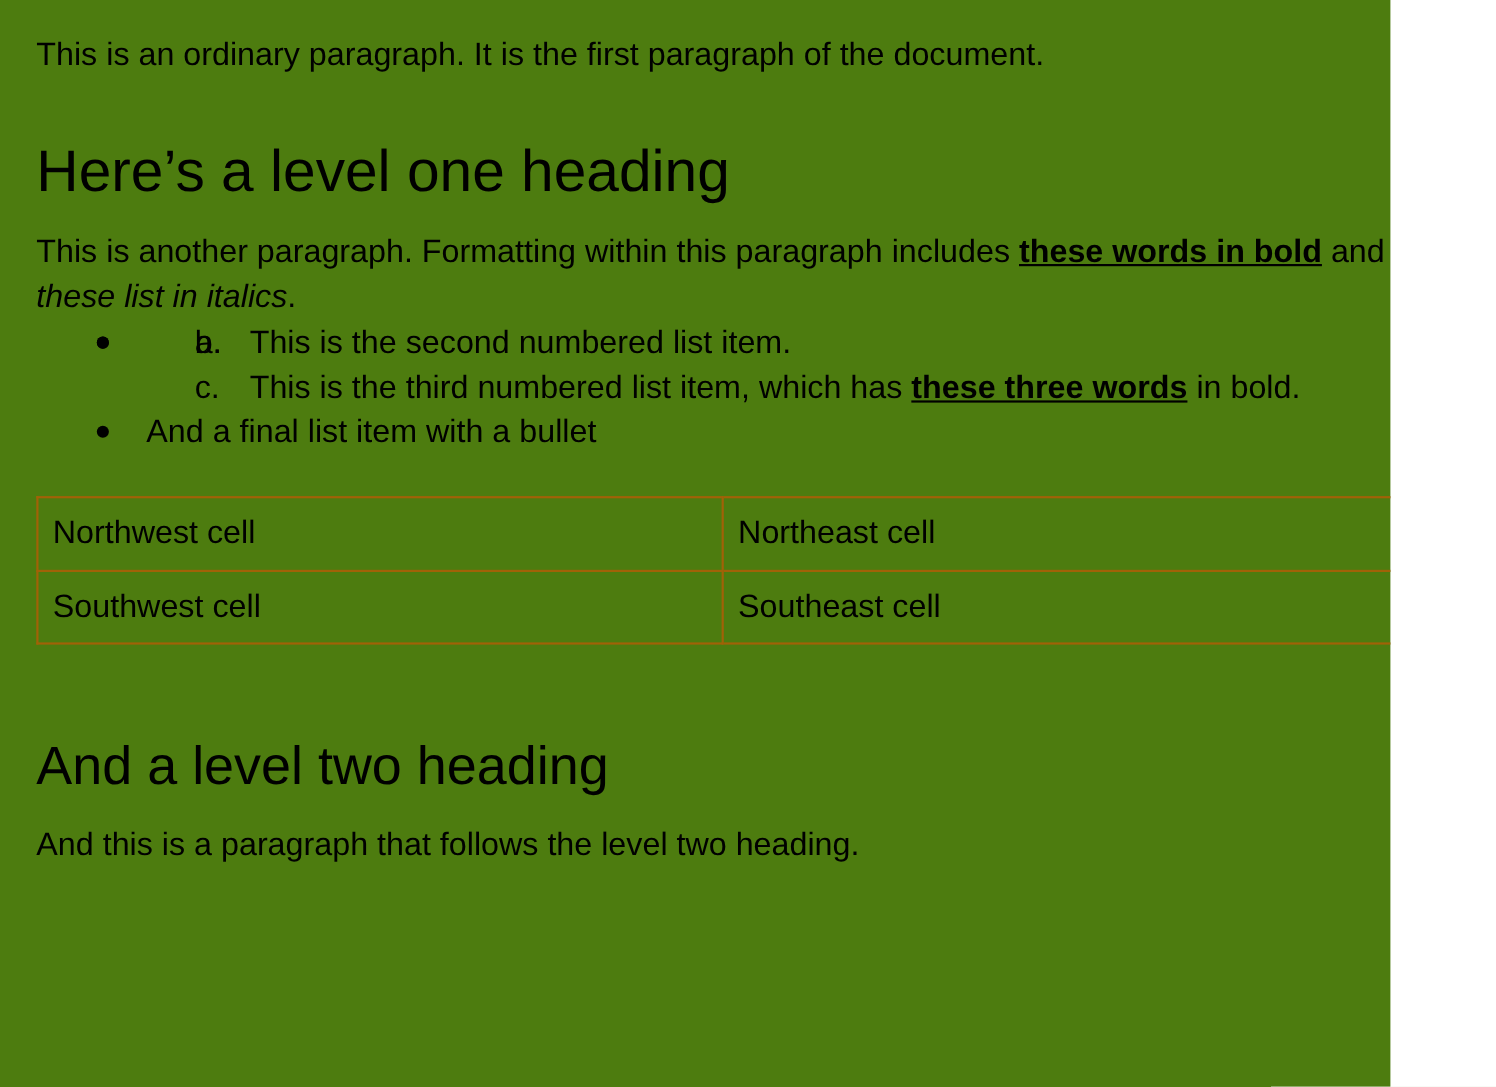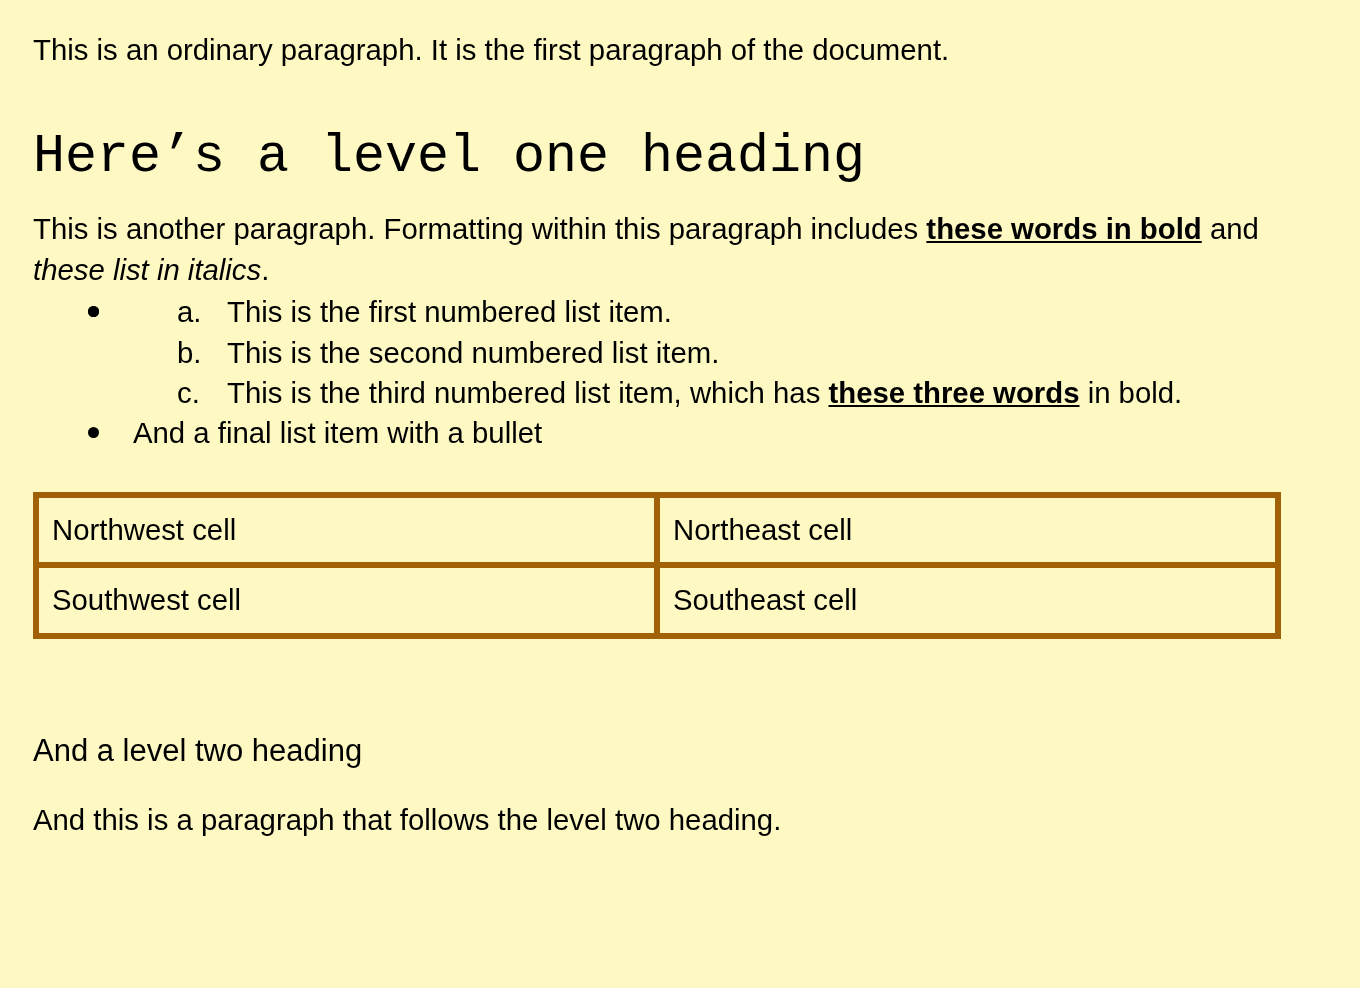--- a/index.html
+++ b/index.html
@@ -4,45 +4,44 @@
 <style>
   html, body {
     margin: 0;
     padding: 0;
     background: #ffffff;
     color: #000000;
     font-family: "Liberation Sans", "DejaVu Sans", sans-serif;
   }
   .page {
     position: relative;
-    width: 1360px;
+    width: 1264px;
     height: 988px;
     box-sizing: border-box;
     padding: 30px 80px 0 33px;
-    background: #fef9c3;
+    background: #4d7c0f;
     overflow: hidden;
   }
   .doc { width: 1247px; }
 
   p.body {
     margin: 0;
     font-size: 29.33px;
     line-height: 40.4px;
     font-weight: 400;
   }
   h1.h1 {
     margin: 56px 0 21px 0;
     font-size: 53.33px;
     line-height: 62px;
     font-weight: 400;
-    font-family: Liberation Mono, monospace;
   }
   h2.h2 {
     margin: 87px 0 0 0;
-    font-size: 31px;
+    font-size: 49px;
     line-height: 49.5px;
     font-weight: 400;
   }
   .b { font-weight: 700; text-decoration: underline; }
   .i { font-style: italic; }
 
   .list { margin-top: 2px; }
   .li {
     position: relative;
     font-size: 29.33px;
@@ -66,21 +65,21 @@
   }
 
   table.tbl {
     margin-top: 38px;
     width: 1248px;
     border-collapse: collapse;
     table-layout: fixed;
   }
   table.tbl td {
     width: 50%;
-    border: 6px solid #a16207;
+    border: 2px solid #a16207;
     padding: 12px 13px;
     font-size: 29.33px;
     line-height: 40.4px;
     vertical-align: top;
   }
 
   p.closing { margin-top: 25px; }
 </style>
 </head>
 <body>
@@ -99,21 +98,20 @@
       <div class="li l1">
         <span class="dot"></span>
       </div>
 
       <div class="li l1">
         <span class="dot"></span>
       </div>
 
       <div class="li l2">
         <span class="alpha">a.</span>
-        <span>This is the first numbered list item.</span>
       </div>
 
       <div class="li l2">
         <span class="alpha">b.</span>
         <span>This is the second numbered list item.</span>
       </div>
 
       <div class="li l2">
         <span class="alpha">c.</span><span>This is the third numbered list item, which has </span><span class="b">these three words</span><span> in bold.</span>
       </div>

